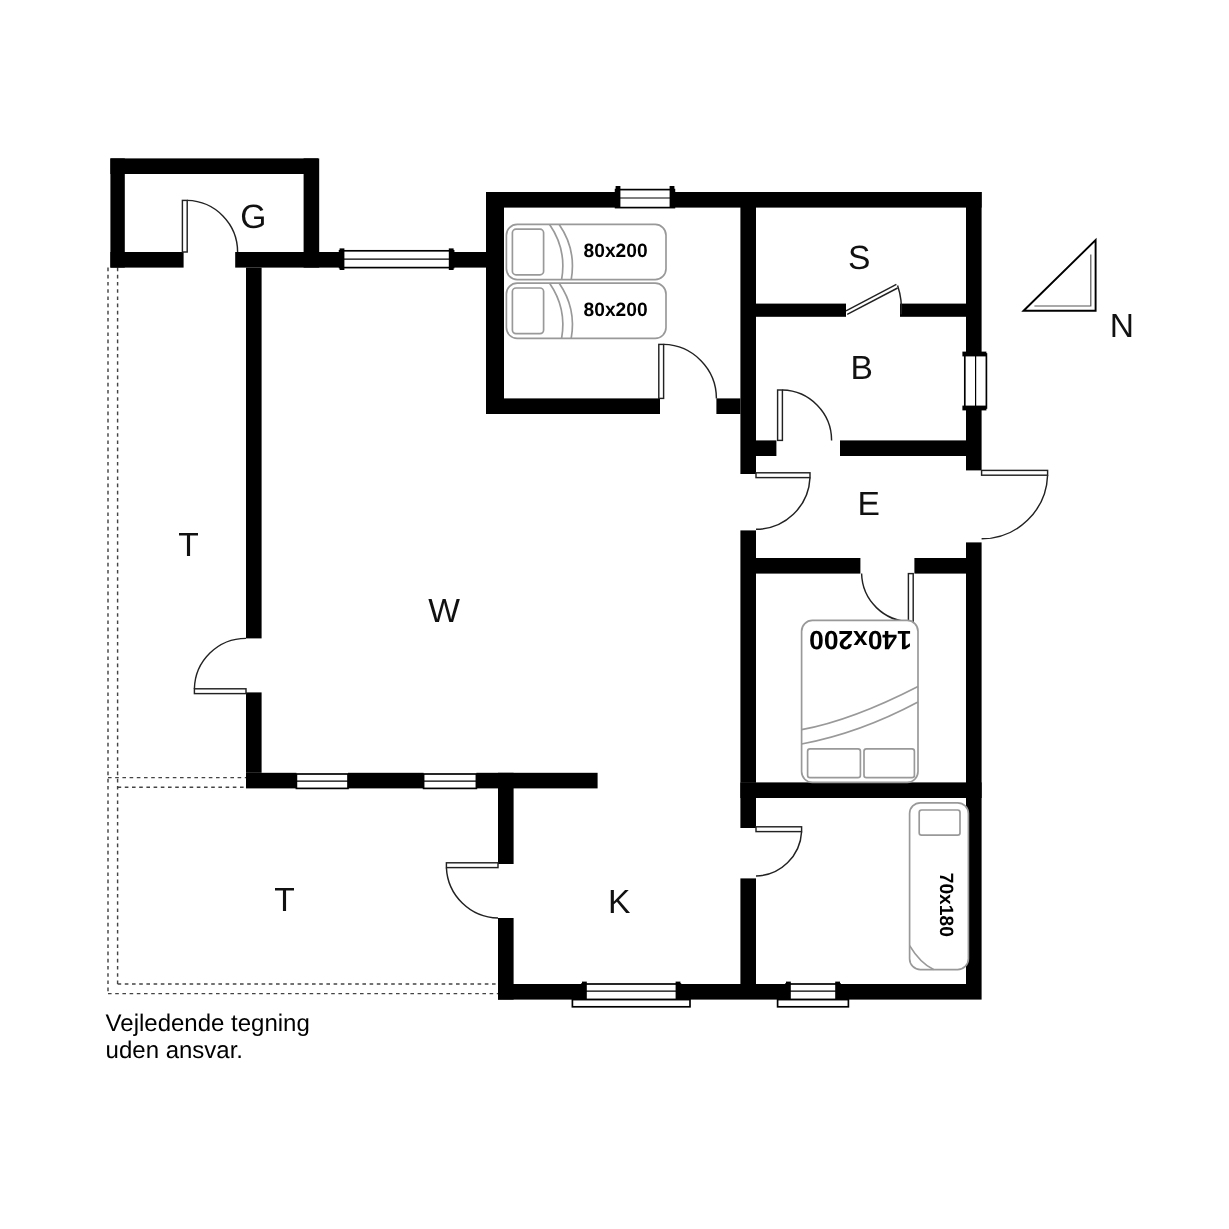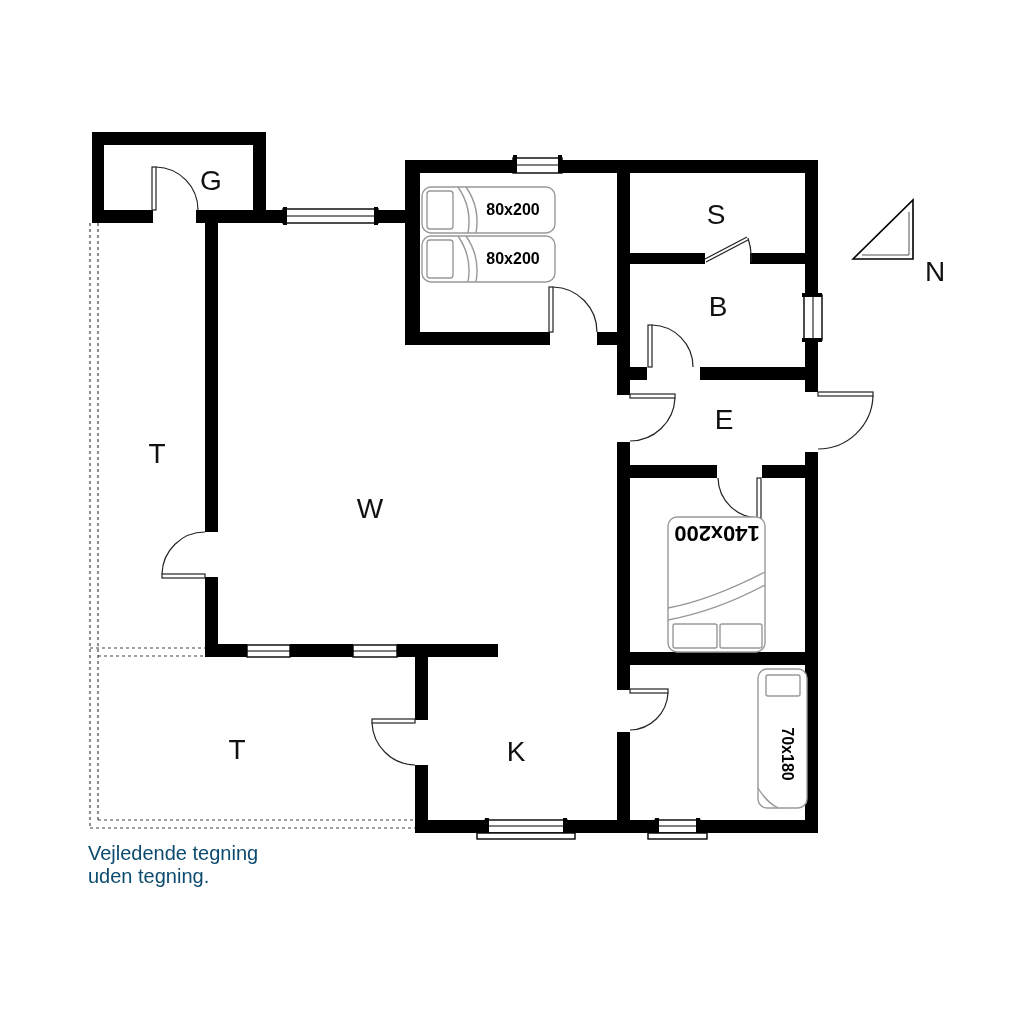--- a/index.html
+++ b/index.html
@@ -6,21 +6,21 @@
   #stage{position:relative;width:1024px;height:1024px;background:#ffffff;overflow:hidden;
          font-family:"Liberation Sans", sans-serif;}
   #plan-svg{position:absolute;left:0;top:0;}
   .lbl{position:absolute;transform:translate(-50%,-50%);color:#111;white-space:nowrap;
        font-family:"Liberation Sans", sans-serif;}
   .room{font-size:28px;}
   .bedlbl{font-weight:bold;font-size:16px;color:#000;}
   .bedlbl.big{font-size:22px;transform:translate(-50%,-50%) rotate(180deg);}
   .bedlbl.vert{transform:translate(-50%,-50%) rotate(90deg);}
   .compass{font-size:28px;}
-  #disclaimer{position:absolute;left:88px;top:842px;font-size:20px;line-height:23px;color:#0c4a6e;}
+  #disclaimer{position:absolute;left:88px;top:842px;font-size:20px;line-height:23px;color:#000000;}
 </style>
 </head>
 <body>
 
 <div id="stage">
 
   <svg id="plan-svg" width="1024" height="1024" viewBox="0 0 1024 1024">
 
     <g stroke="#444" stroke-width="1.2" stroke-dasharray="3,3" fill="none">
       <path d="M 90 223 V 828 M 90 828 H 415 M 90 648 H 205"></path>
@@ -210,16 +210,16 @@
 
   <div class="lbl bedlbl" style="left:513px;top:210px;">80x200</div>
   <div class="lbl bedlbl" style="left:513px;top:259px;">80x200</div>
   <div class="lbl bedlbl big" style="left:717px;top:533px;">140x200</div>
   <div class="lbl bedlbl vert" style="left:787px;top:754px;">70x180</div>
 
   <div class="lbl compass" style="left:935px;top:272px;">N</div>
 
   <div id="disclaimer">
     <div>Vejledende tegning</div>
-    <div>uden tegning.</div>
+    <div>uden ansvar.</div>
   </div>
 
 </div>
 
 </body></html>

